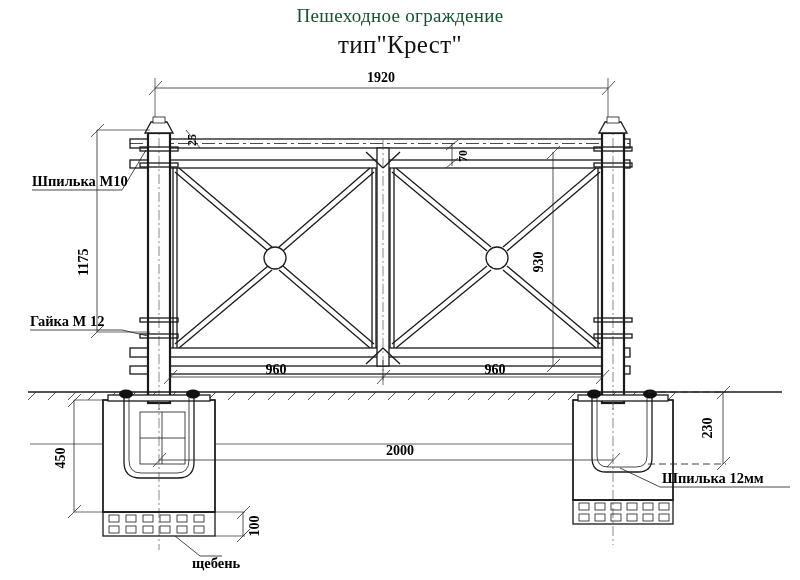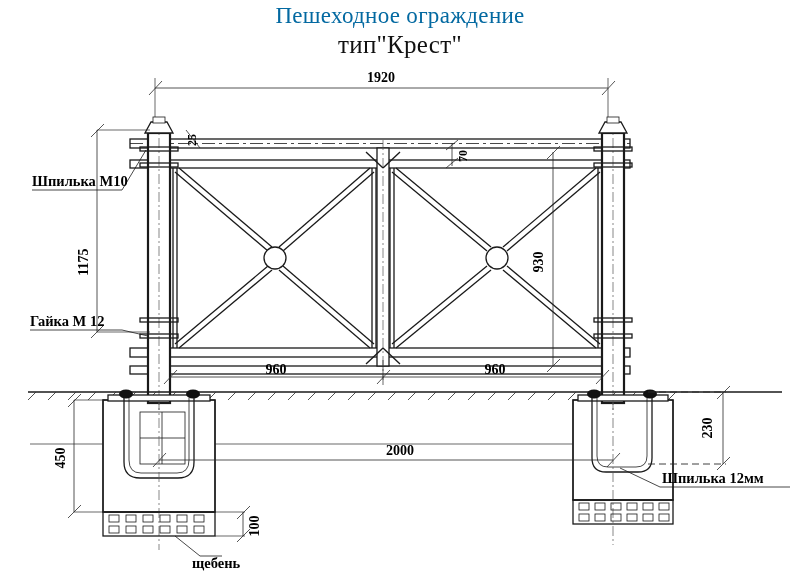--- a/index.html
+++ b/index.html
@@ -31,24 +31,24 @@
   .title-block {
     position: absolute;
     left: 0;
     top: 2px;
     width: 800px;
     text-align: center;
     pointer-events: none;
   }
   .title-line-1 {
     font-family: "Liberation Serif", serif;
-    font-size: 23px;
+    font-size: 19px;
     line-height: 28px;
     letter-spacing: 0.3px;
-    color: #0369a1;
+    color: #14532d;
   }
   .title-line-2 {
     font-family: "Liberation Serif", serif;
     font-size: 25px;
     line-height: 29px;
     letter-spacing: 0.3px;
     color: #111;
   }
   text {
     font-family: "Liberation Serif", serif;

